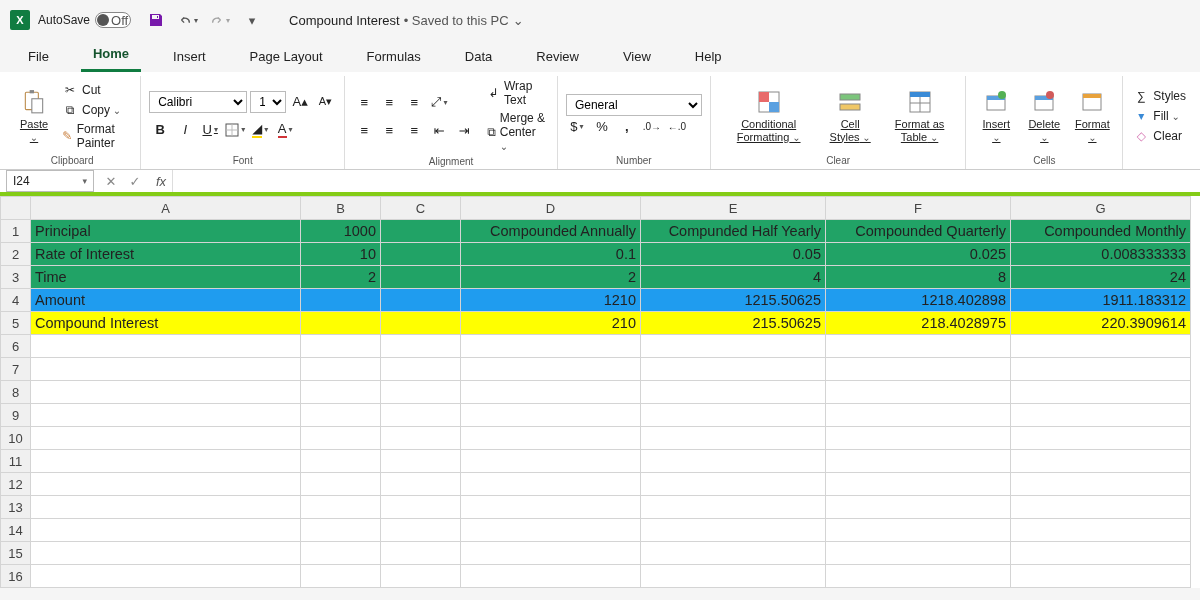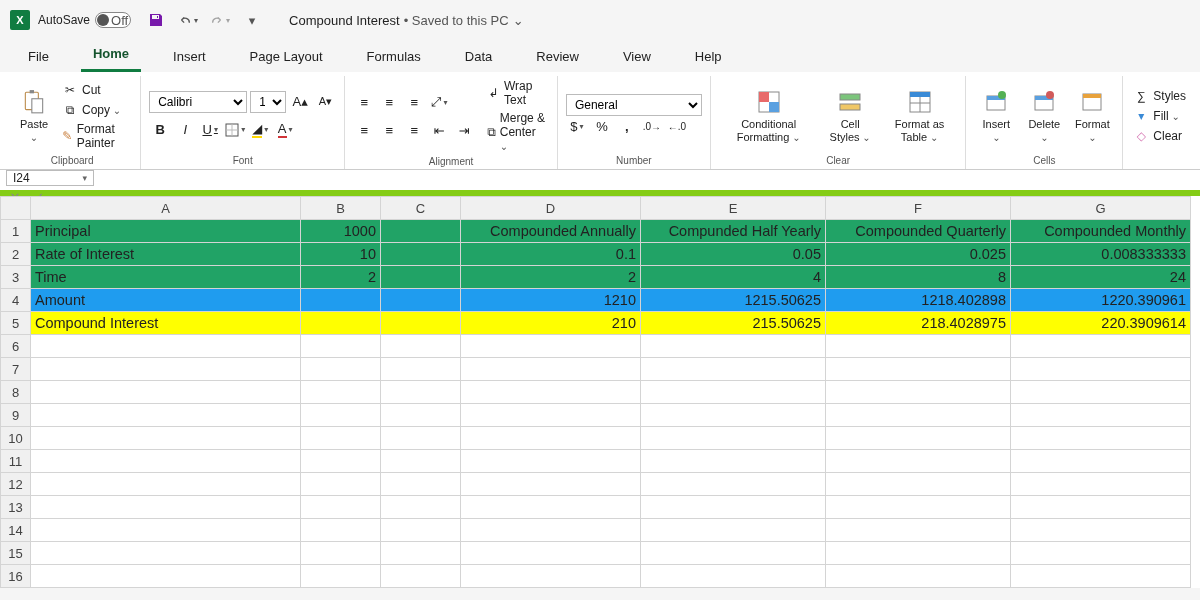--- a/index.html
+++ b/index.html
@@ -22,35 +22,35 @@
   
   .tabs { height:32px; display:flex; align-items:flex-end; padding:0 16px; gap:20px; }
   .tab { padding:6px 12px 8px; font-size:13px; cursor:pointer; }
   .tab.active { font-weight:600; border-bottom:3px solid #107c41; color:#14532d;}
 
   
   .ribbon { background:#fff; border-bottom:1px solid #ccc; display:flex; height:98px; padding:4px 4px 0; overflow:hidden;}
   .group { border-right:1px solid #ddd; padding:2px 8px 0; display:flex; flex-direction:column; justify-content:space-between;}
   .group-content { display:flex; gap:4px; flex:1;}
   .group-label { text-align:center; font-size:10px; color:#555; padding:2px 0 3px; position:relative;}
-  .big-btn { display:flex; flex-direction:column; align-items:center; justify-content:center; gap:2px; padding:2px 4px; cursor:pointer; min-width:44px;}
+  .big-btn { display:flex; flex-direction:column; align-items:center; justify-content:center; gap:2px; padding:2px 4px; cursor:pointer; min-width:44px;text-decoration:underline;}
   .big-btn .ic { width:28px; height:28px; display:flex; align-items:center; justify-content:center;}
   .big-btn span { font-size:11px; text-align:center; line-height:1.1;}
   .stack { display:flex; flex-direction:column; gap:2px; justify-content:center;}
   .small { display:flex; align-items:center; gap:4px; font-size:12px; padding:1px 2px; cursor:pointer;}
   .small .ic { width:16px; height:16px; display:flex; align-items:center; justify-content:center;}
   .row { display:flex; gap:3px; align-items:center;}
   select,input.sp { border:1px solid #bbb; background:#fff; font-size:12px; height:22px; padding:0 4px;}
   .font-name { width:98px;} .font-size{width:36px;}
   .icon-btn{width:22px;height:22px;display:flex;align-items:center;justify-content:center;cursor:pointer;border-radius:2px; font-size:13px;}
   .dd::after{content:"▾";font-size:8px;margin-left:2px;color:#555;}
   .u{text-decoration:underline;} .i{font-style:italic;} .b{font-weight:bold;}
 
   
-  .fbar { height:26px; background:#fff; border-bottom:6px solid #84cc16; display:flex; flex-direction:column;}
+  .fbar { height:26px; background:#fff; border-bottom:4px solid #84cc16; display:flex; align-items:center;}
   .namebox { width:88px; border:1px solid #bbb; height:22px; margin:0 2px 0 6px; display:flex; align-items:center; padding:0 6px; font-size:12px; background:#fff;}
   .namebox::after{content:"▾"; font-size:9px; margin-left:auto; color:#666;}
   .fx-btns{display:flex;gap:2px; padding:0 4px;}
   .fx-btns .icon-btn{color:#888;}
   .fx { padding:0 6px; font-style:italic; color:#555;}
   .formula-input{flex:1;border:none;height:100%;padding:0 6px;font-size:12px;outline:none; border-left:1px solid #ddd;}
 
   
   .grid { position:relative; background:#fff; overflow:hidden; flex:1; }
   table { border-collapse:collapse; table-layout:fixed; }
@@ -384,21 +384,21 @@
     <td>24</td>
   </tr>
   <tr class="r-blue">
     <th class="rowhdr">4</th>
     <td class="lbl">Amount</td>
     <td></td>
     <td></td>
     <td>1210</td>
     <td>1215.50625</td>
     <td>1218.402898</td>
-    <td>1220.390961</td>
+    <td>1911.183312</td>
   </tr>
   <tr class="r-yellow">
     <th class="rowhdr">5</th>
     <td class="lbl">Compound Interest</td>
     <td></td>
     <td></td>
     <td>210</td>
     <td>215.50625</td>
     <td>218.4028975</td>
     <td>220.3909614</td>

